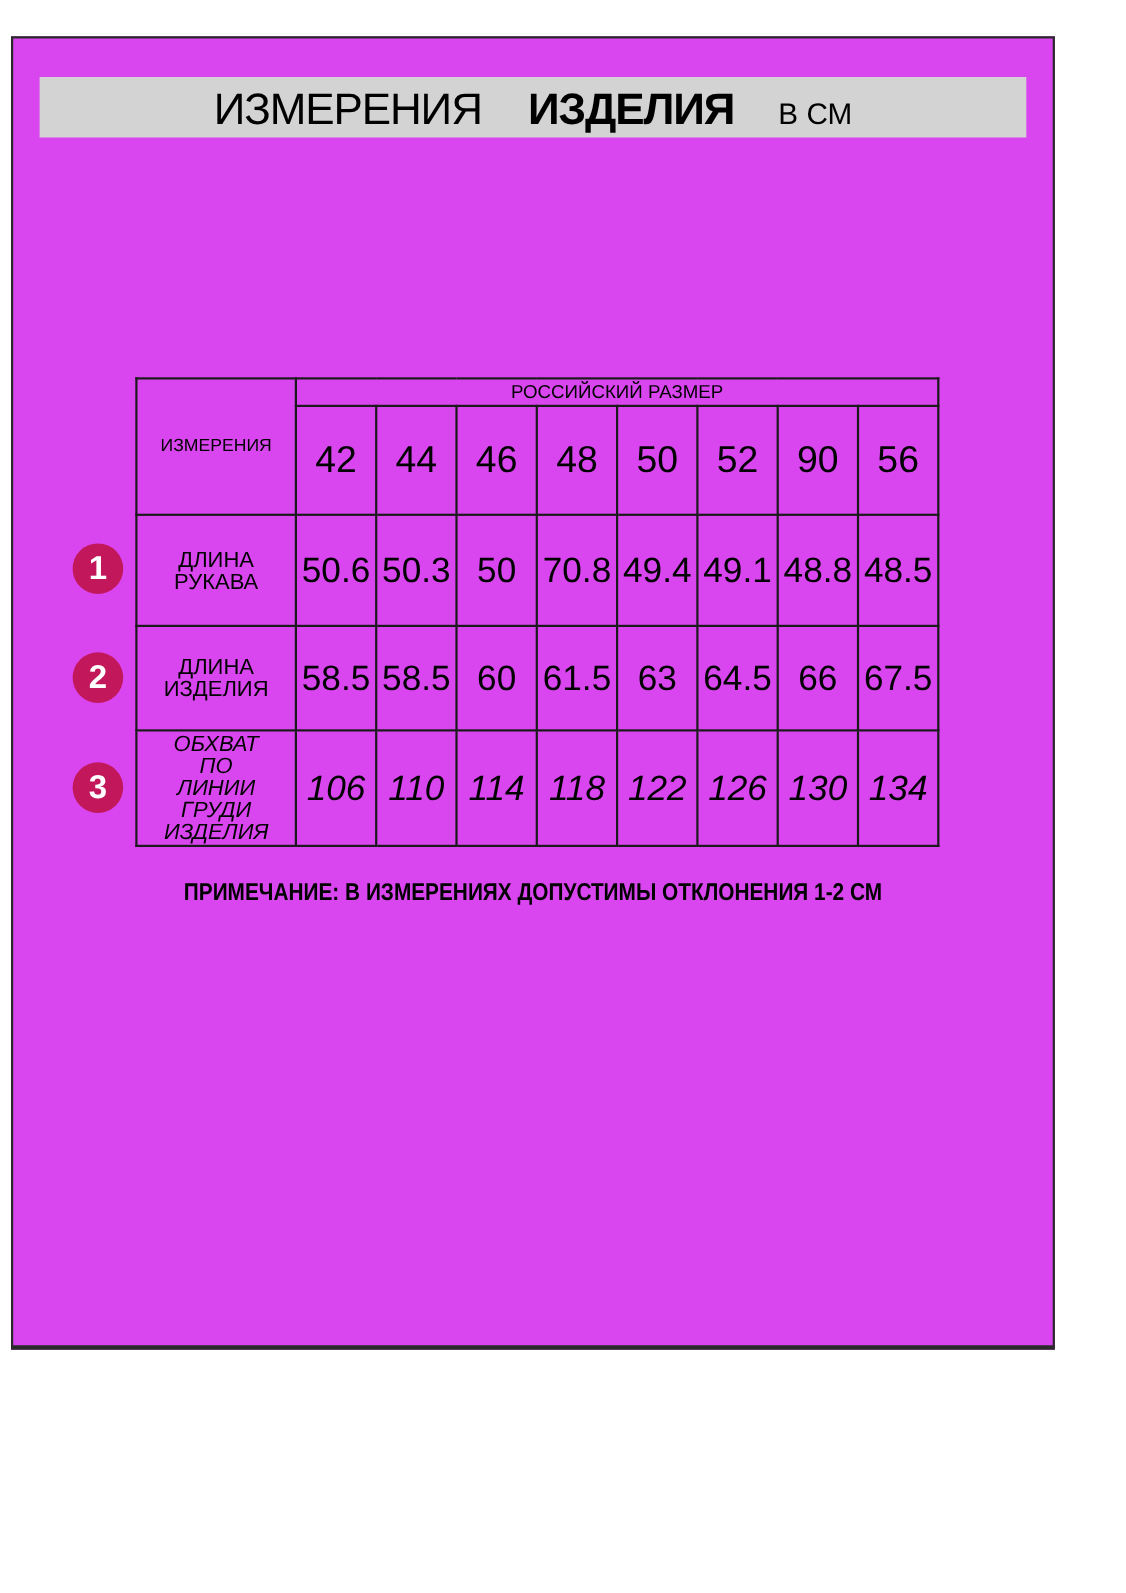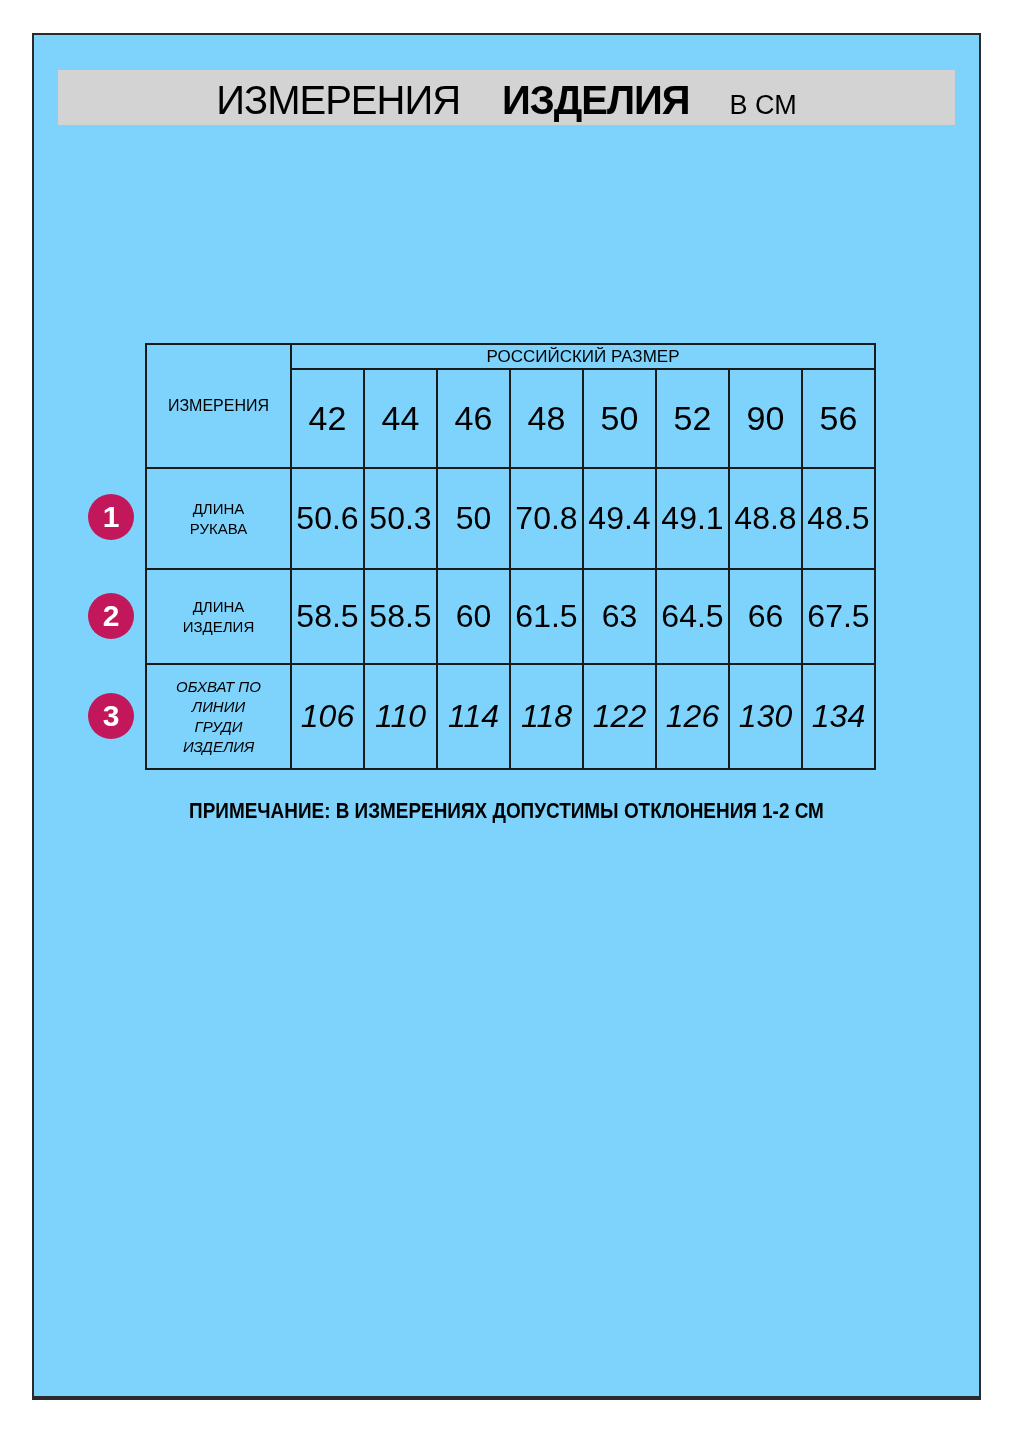--- a/index.html
+++ b/index.html
@@ -1,22 +1,22 @@
 <!DOCTYPE html>
 <html><head>
 <meta charset="utf-8">
 <style>
   * { margin:0; padding:0; box-sizing:border-box; }
   html,body { width:1024px; height:1448px; background:#ffffff;
     font-family:"Liberation Sans","DejaVu Sans",sans-serif; color:#000; }
   body { position:relative; }
 
   .page {
-    position:absolute; left:32px; top:33px; width:949px; height:1367px;
-    border:2px solid #2a2a2a; border-bottom-width:4px; background:#7dd3fc;
+    position:absolute; left:10px; top:33px; width:949px; height:1194px;
+    border:2px solid #2a2a2a; border-bottom-width:4px; background:#d946ef;
   }
 
   .header-bar {
     position:absolute; left:24px; top:35px; width:897px; height:55px;
     background:#d3d3d3;
     display:flex; align-items:baseline; justify-content:center;
     padding-top:8px;
   }
   .header-bar .h-reg  { font-size:40px; font-weight:400; letter-spacing:-1px; }
   .header-bar .h-bold { font-size:40px; font-weight:700; letter-spacing:-1px; margin-left:42px; }
@@ -41,21 +41,21 @@
   }
   col.c-label { width:145px; }
   col.c-size  { width:73px; }
   tr.tr-group td.group { height:25px; font-size:17px; font-weight:400; }
   tr.tr-sizes { height:99px; }
   tr.tr-sizes td { font-size:34px; font-weight:400; }
   td.corner { font-size:16px; font-weight:400; }
   tr.tr-r1 { height:101px; }
   tr.tr-r2 { height:95px; }
   tr.tr-r3 { height:105px;font-style:italic; }
-  td.rlabel { font-size:15px; font-weight:400; line-height:20px; white-space:pre-line; padding:0 20px; }
+  td.rlabel { font-size:20px; font-weight:400; line-height:20px; white-space:pre-line; padding:0 20px; }
   td.val { font-size:32px; font-weight:400; }
 
   .circle {
     position:absolute; width:46px; height:46px; border-radius:50%;
     background:#c2185b; display:flex; align-items:center; justify-content:center;
   }
   .circle span { color:#fff; font-size:30px; font-weight:700; line-height:1; }
   .c1 { left:54px; top:459px; }
   .c2 { left:54px; top:558px; }
   .c3 { left:54px; top:658px; }

